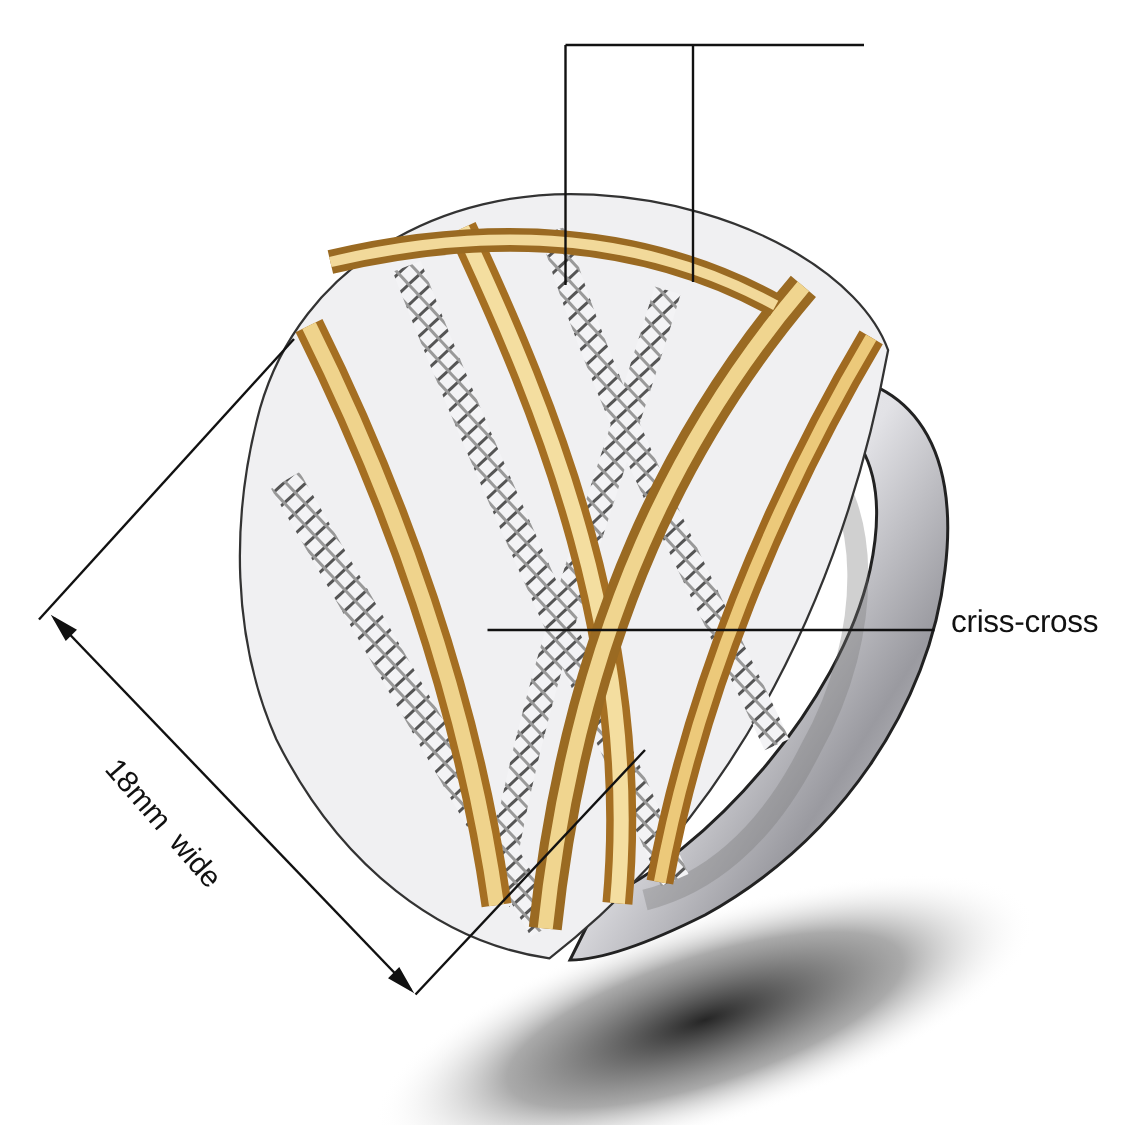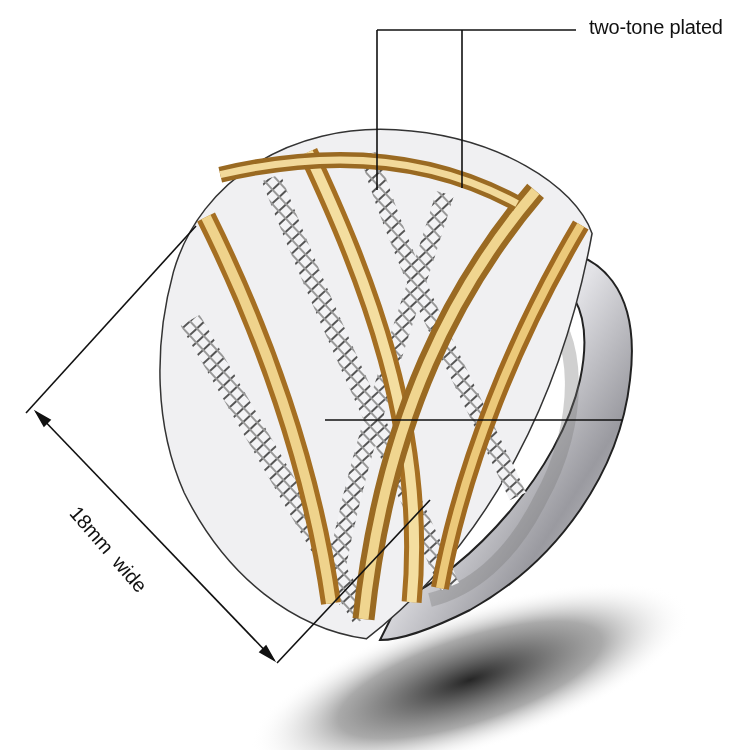--- a/index.html
+++ b/index.html
@@ -89,15 +89,15 @@
 
     <g stroke="#111" stroke-width="1.6" fill="#111">
       <line x1="26" y1="413" x2="196" y2="226"></line>
       <line x1="277" y1="663" x2="430" y2="500"></line>
       <line x1="36" y1="412" x2="274" y2="660"></line>
       <polygon points="36,412 50,420 44,426"></polygon>
       <polygon points="274,660 260,652 266,646"></polygon>
     </g>
   </svg>
 
-  <span class="label label-twotone">two-tone plated</span>
+  <span class="label label-criss">criss-cross</span>
   <span class="label label-width" style="white-space:pre">18mm  wide</span>
 </div>
 
 </body></html>

